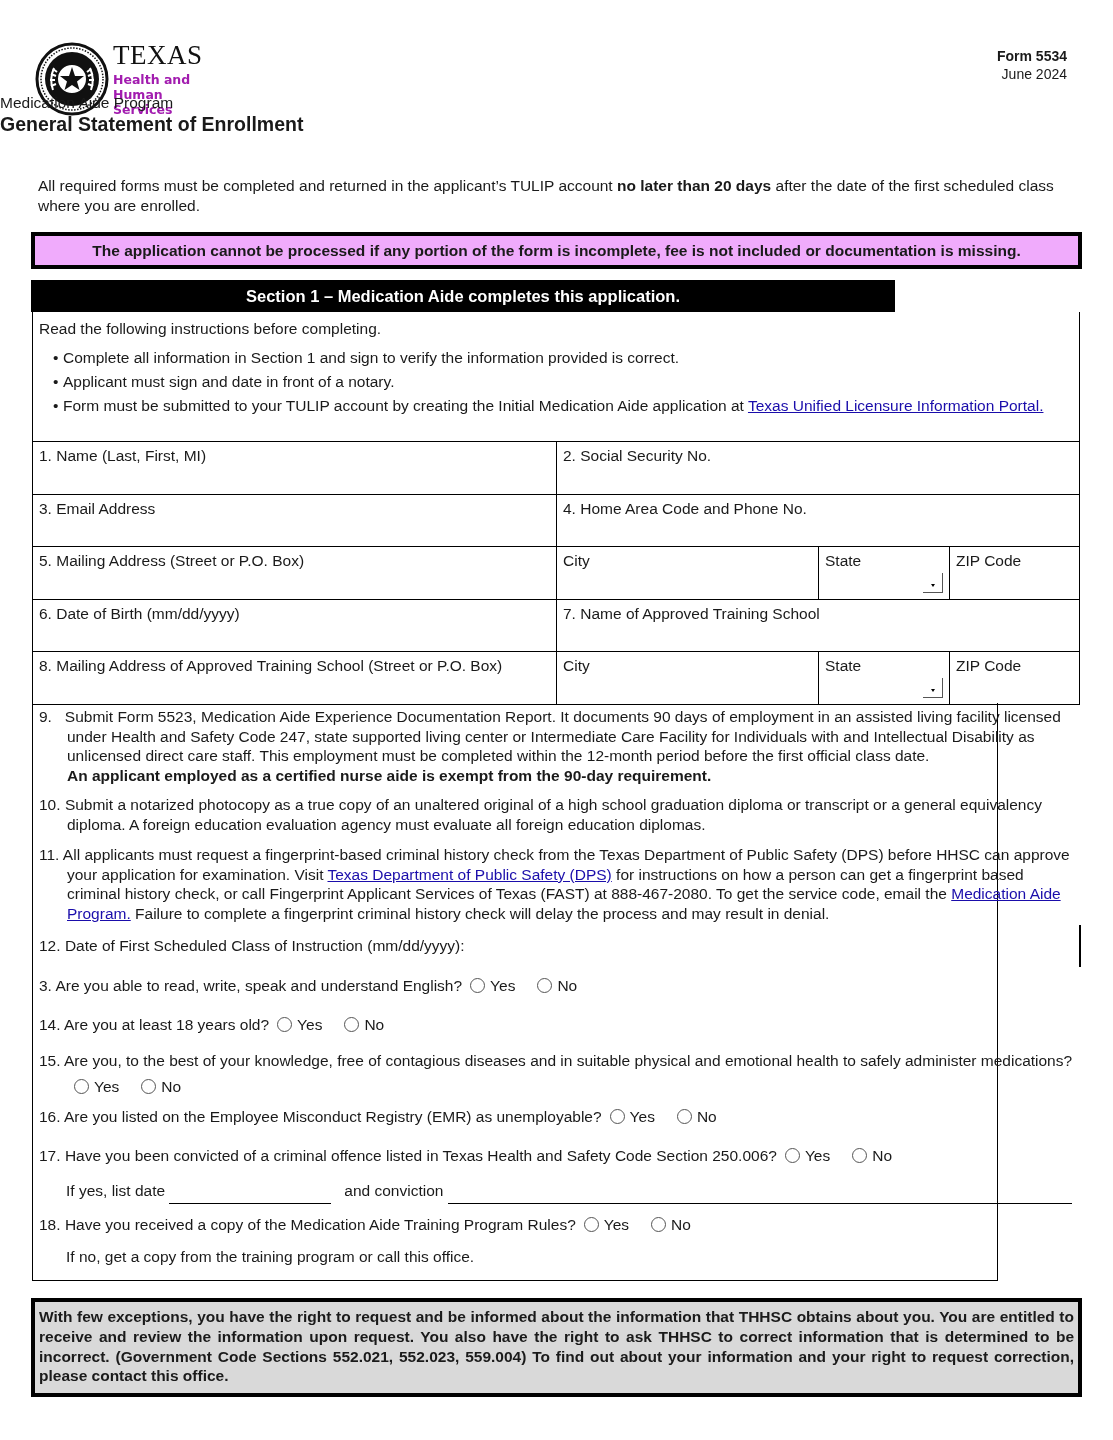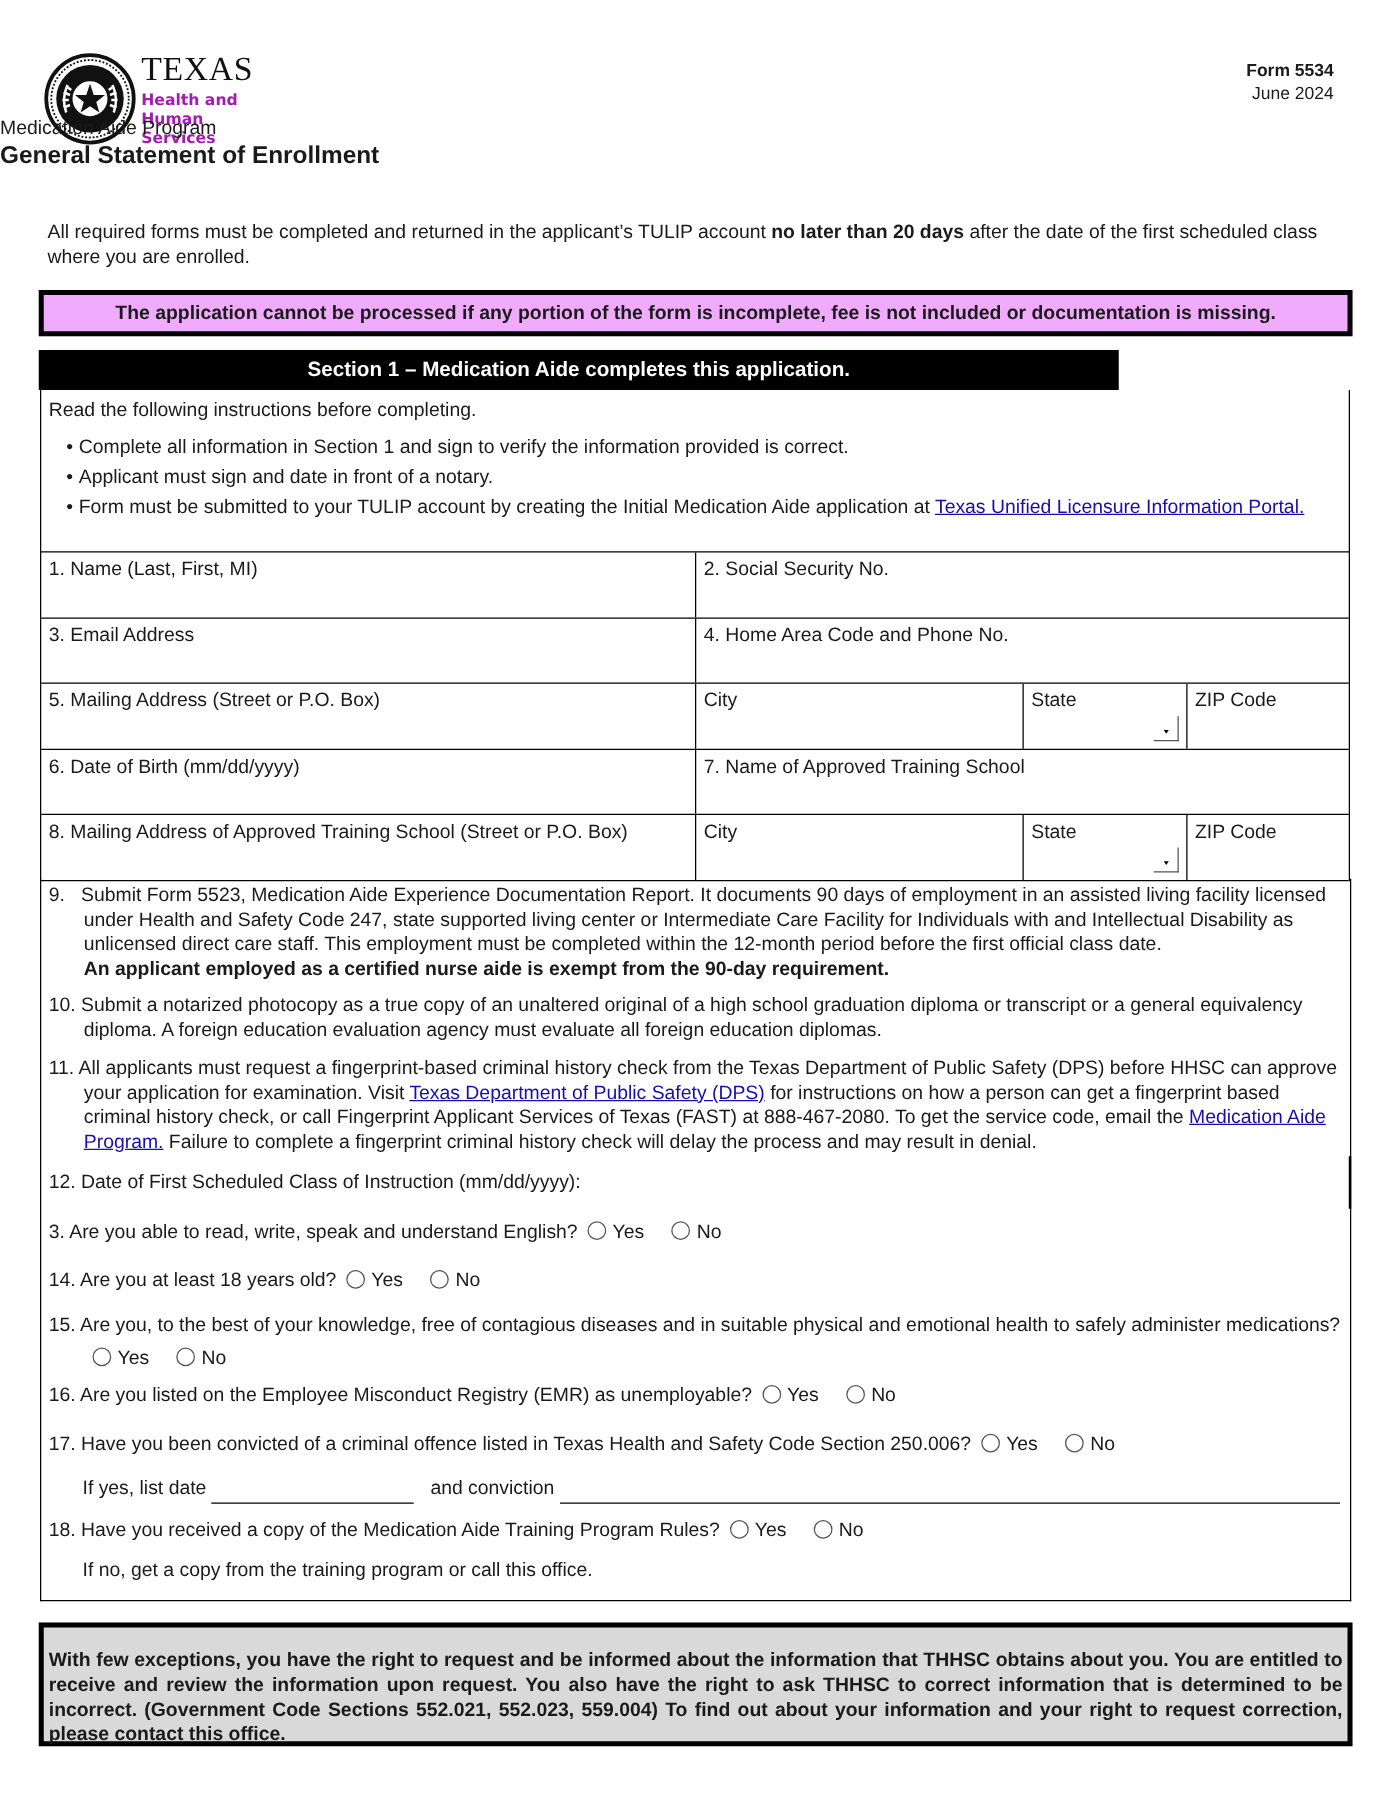--- a/index.html
+++ b/index.html
@@ -38,30 +38,30 @@
   .cell { position: relative; padding: 5px 6px; border-right: 1px solid #000; font-size: 15.5px; line-height: 18px; }
   .cell:last-child { border-right: none; }
   .c-left { width: 524px; }
   .c-right { flex: 1; }
   .c-city { width: 262px; }
   .c-state { width: 131px; }
   .c-zip { flex: 1; }
   .dd-btn { position: absolute; right: 6px; bottom: 6px; width: 20px; height: 20px; border-right: 1px solid #555; border-bottom: 1px solid #555; background: #fff; }
   .dd-btn::after { content: ""; position: absolute; left: 8px; top: 11px; border-left: 2px solid transparent; border-right: 2px solid transparent; border-top: 3px solid #000; }
 
-  .questions { position: absolute; left: 32px; top: 703px; width: 1049px; height: 578px; border: 1px solid #000; border-top: none; }
+  .questions { position: absolute; left: 32px; top: 703px; width: 966px; height: 578px; border: 1px solid #000; border-top: none; }
   .q { position: absolute; left: 6px; width: 1036px; line-height: 19.7px; }
   .q b { font-weight: bold; }
   .radio { display: inline-block; width: 15px; height: 15px; border: 1px solid #555; border-radius: 50%; background: #fff; vertical-align: -2px; margin: 0 5px 0 8px; }
   .radio-lbl { margin-right: 14px; }
   .blank { display: inline-block; border-bottom: 1px solid #000; vertical-align: -8px; }
 
   .edge-mark { position: absolute; left: 1079px; top: 925px; width: 2px; height: 42px; background: #000; }
 
-  .privacy { position: absolute; left: 31px; top: 1298px; width: 1051px; height: 99px; border: 4px solid #000; background: #d9d9d9; padding: 17px 4px; font-weight: bold; font-size: 15.5px; line-height: 19.8px; text-align: justify; text-align-last: left; }
+  .privacy { position: absolute; left: 31px; top: 1298px; width: 1051px; height: 99px; border: 4px solid #000; background: #d9d9d9; padding: 5px 4px; font-weight: bold; font-size: 15.5px; line-height: 19.8px; text-align: justify; text-align-last: left; }
 </style>
 </head>
 <body>
 
 <div class="logo">
   <svg class="seal" viewBox="0 0 74 74">
     <circle cx="37" cy="37" r="35" fill="#fff" stroke="#111" stroke-width="3"></circle>
     <circle cx="37" cy="37" r="31" fill="none" stroke="#111" stroke-width="1.5" stroke-dasharray="1.5 1.5"></circle>
     <circle cx="37" cy="37" r="27" fill="#111"></circle>
     <circle cx="37" cy="37" r="15" fill="#fff" stroke="#111" stroke-width="2"></circle>

